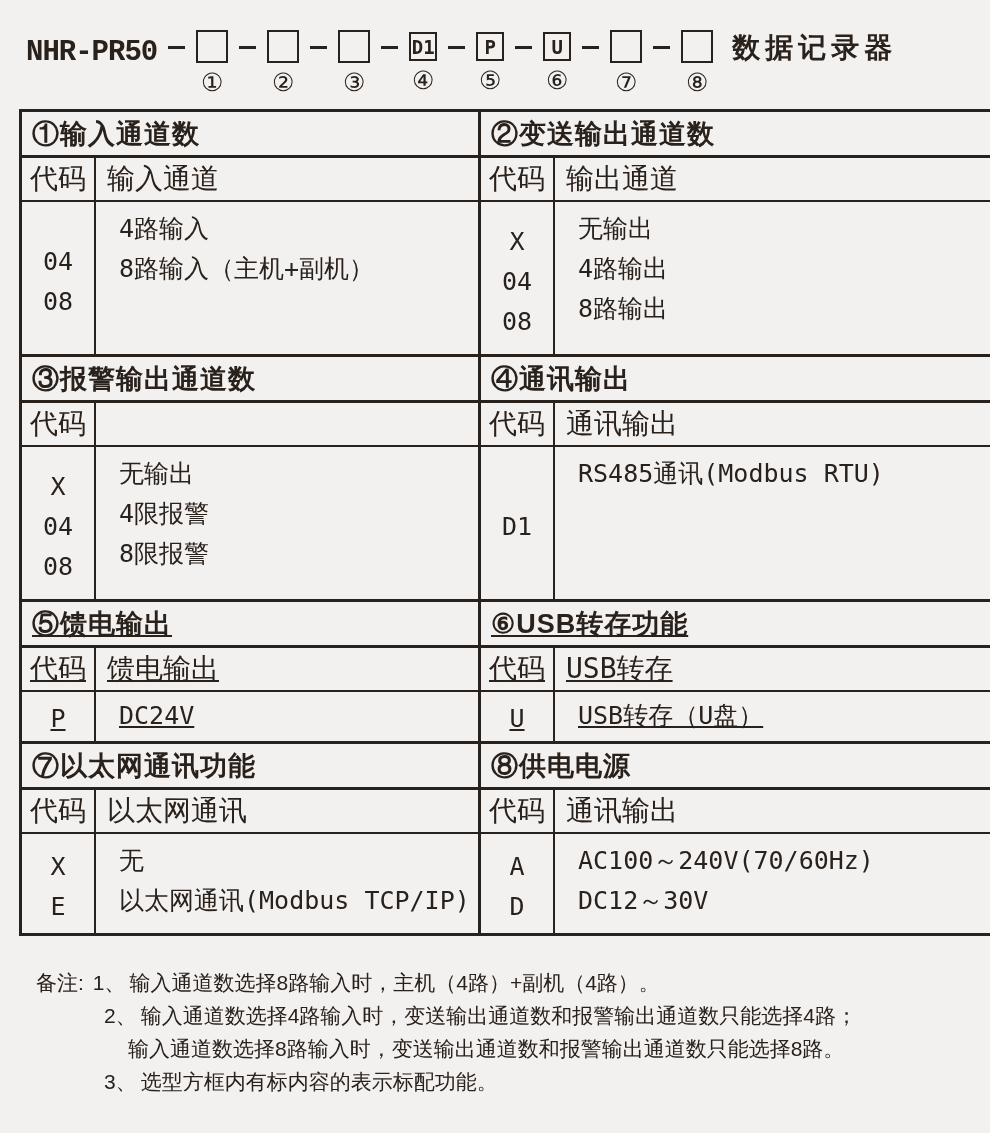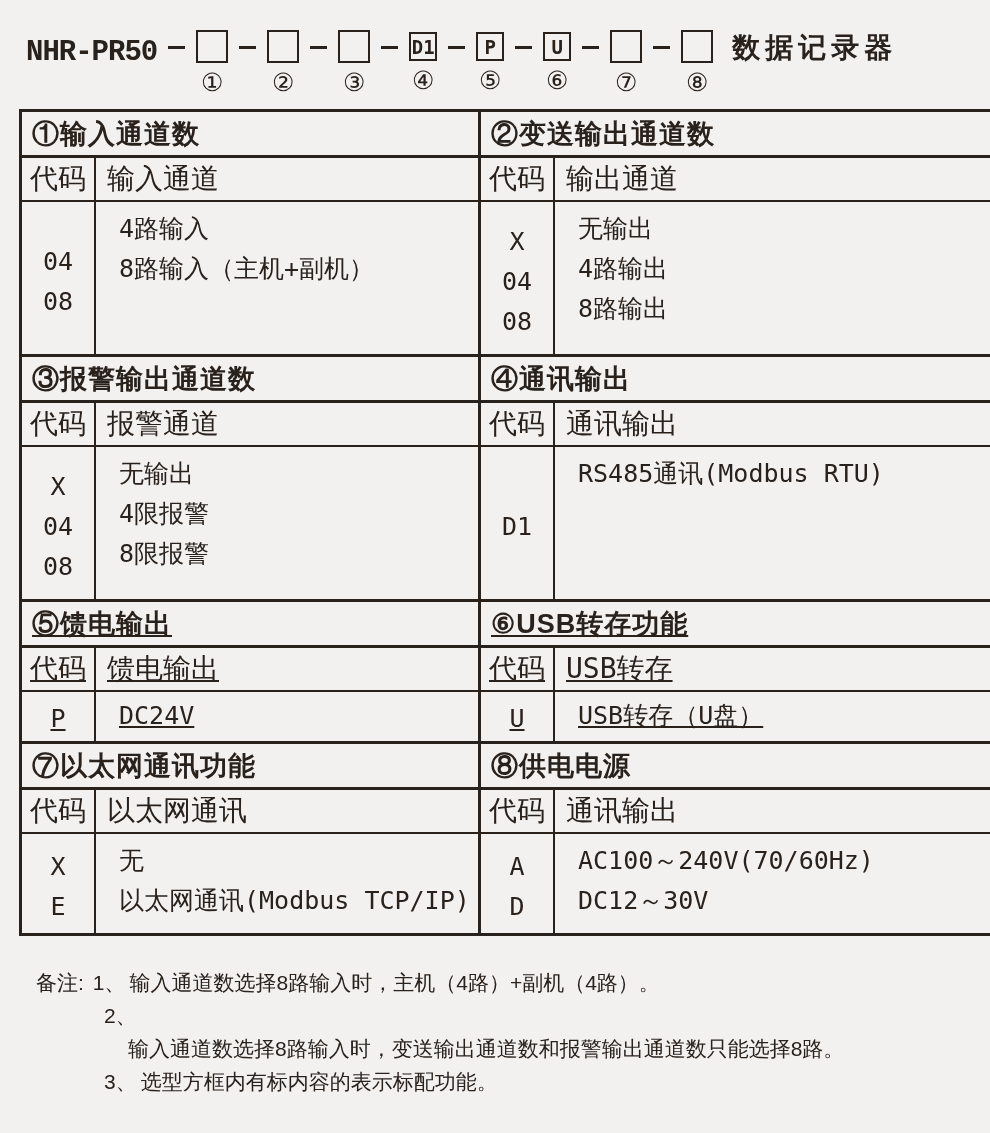--- a/index.html
+++ b/index.html
@@ -194,21 +194,20 @@
         </div>
       </div>
     </div>
   </div>
 
   <div class="band band2">
     <div class="half left">
       <div class="sec-title">③报警输出通道数</div>
       <div class="sec-head">
         <div class="head-code">代码</div>
-        <div class="head-desc">报警通道</div>
       </div>
       <div class="sec-body">
         <div class="body-codes">
           <div class="code-cell">X</div>
           <div class="code-cell">04</div>
           <div class="code-cell">08</div>
         </div>
         <div class="body-descs">
           <div class="desc-cell">无输出</div>
           <div class="desc-cell">4限报警</div>
@@ -306,20 +305,21 @@
 </div>
 
 <div class="notes">
   <div class="note-line">
     <span class="note-label">备注:</span>
     <span class="note-num">1、</span>
     <span>输入通道数选择8路输入时，主机（4路）+副机（4路）。</span>
   </div>
   <div class="note-line ind-a">
     <span class="note-num">2、</span>
+    <span>输入通道数选择4路输入时，变送输出通道数和报警输出通道数只能选择4路；</span>
   </div>
   <div class="note-line ind-b">
     <span>输入通道数选择8路输入时，变送输出通道数和报警输出通道数只能选择8路。</span>
   </div>
   <div class="note-line ind-a">
     <span class="note-num">3、</span>
     <span>选型方框内有标内容的表示标配功能。</span>
   </div>
 </div>
 

